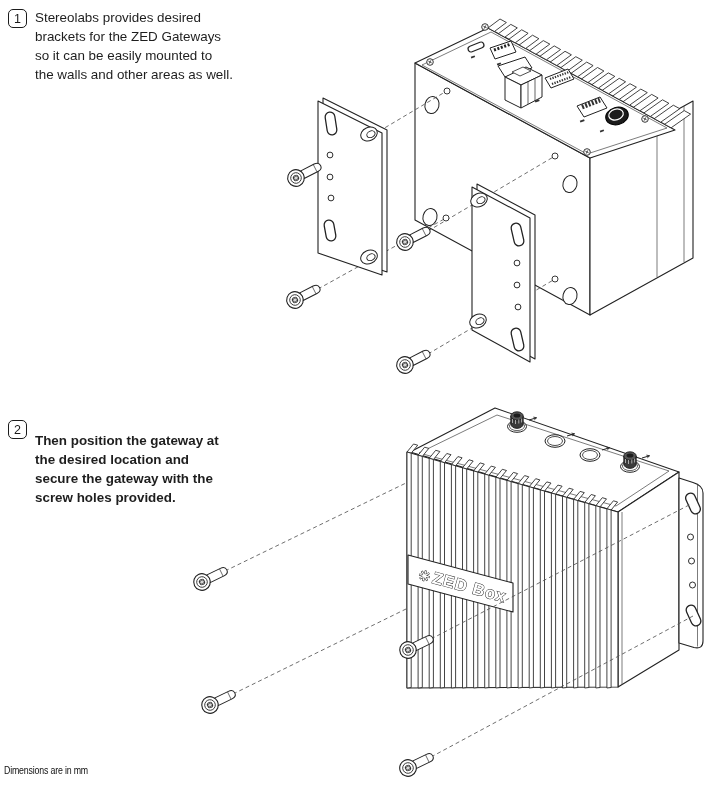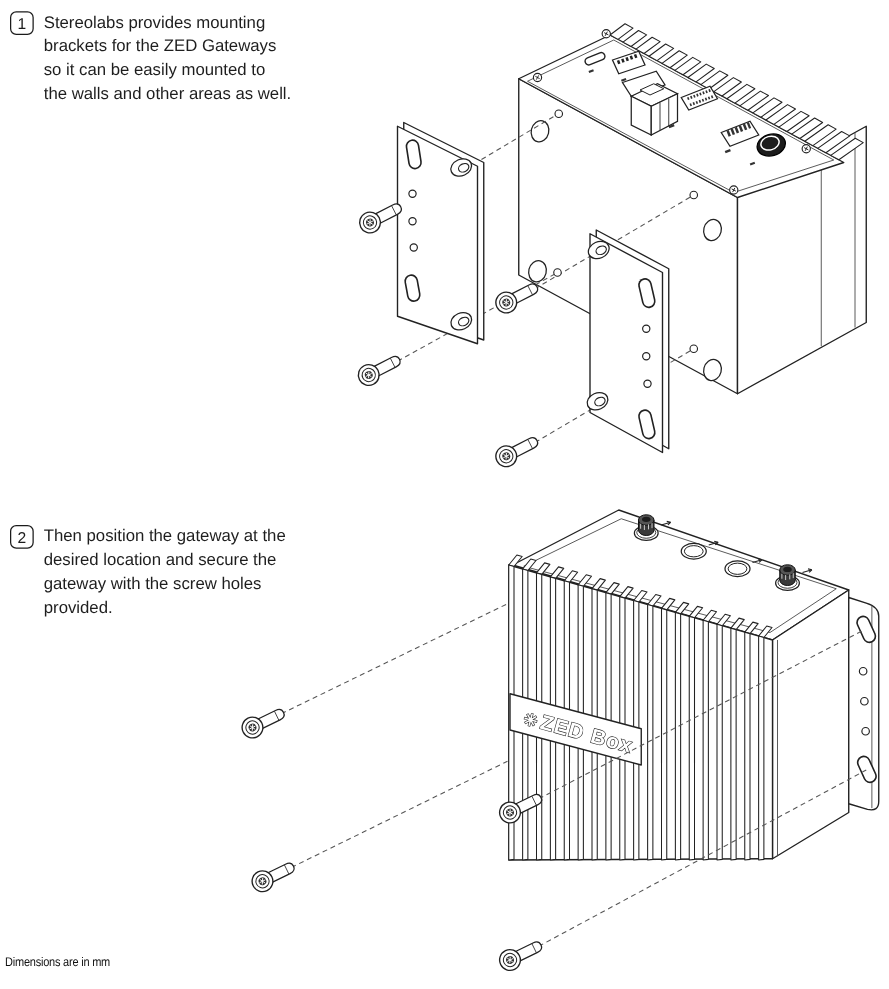--- a/index.html
+++ b/index.html
@@ -23,27 +23,27 @@
 </style>
 </head>
 <body>
 
 <div id="page">
 
   <div class="step-badge" style="left:8px;top:9px;">
     <span>1</span>
   </div>
   <div class="step-text" style="top:9px;">
-    <p>Stereolabs provides mounting brackets for the ZED Gateways so it can be easily mounted to the walls and other areas as well.</p>
+    <p>Stereolabs provides desired brackets for the ZED Gateways so it can be easily mounted to the walls and other areas as well.</p>
   </div>
 
   <div class="step-badge" style="left:8px;top:420px;">
     <span>2</span>
   </div>
-  <div class="step-text" style="top:420px;">
+  <div class="step-text" style="top:432px;font-weight:bold;">
     <p>Then position the gateway at the desired location and secure the gateway with the screw holes provided.</p>
   </div>
 
   <svg id="d1" style="left:285px;top:0;" width="426" height="398" viewBox="0 0 426 398">
     <defs>
       <g id="screwdef">
         <path d="M7,-4.2 L22.5,-4.2 C26,-4.2 27.6,-2.4 27.6,0 C27.6,2.4 26,4.2 22.5,4.2 L7,4.2 Z" fill="#fff" stroke="#222" stroke-width="1"></path>
         <line x1="21.5" y1="-4" x2="21.5" y2="4" stroke="#222" stroke-width="0.6"></line>
         <circle r="8.3" fill="#fff" stroke="#222" stroke-width="1.1"></circle>
         <circle r="5.3" fill="#fff" stroke="#222" stroke-width="0.8"></circle>

